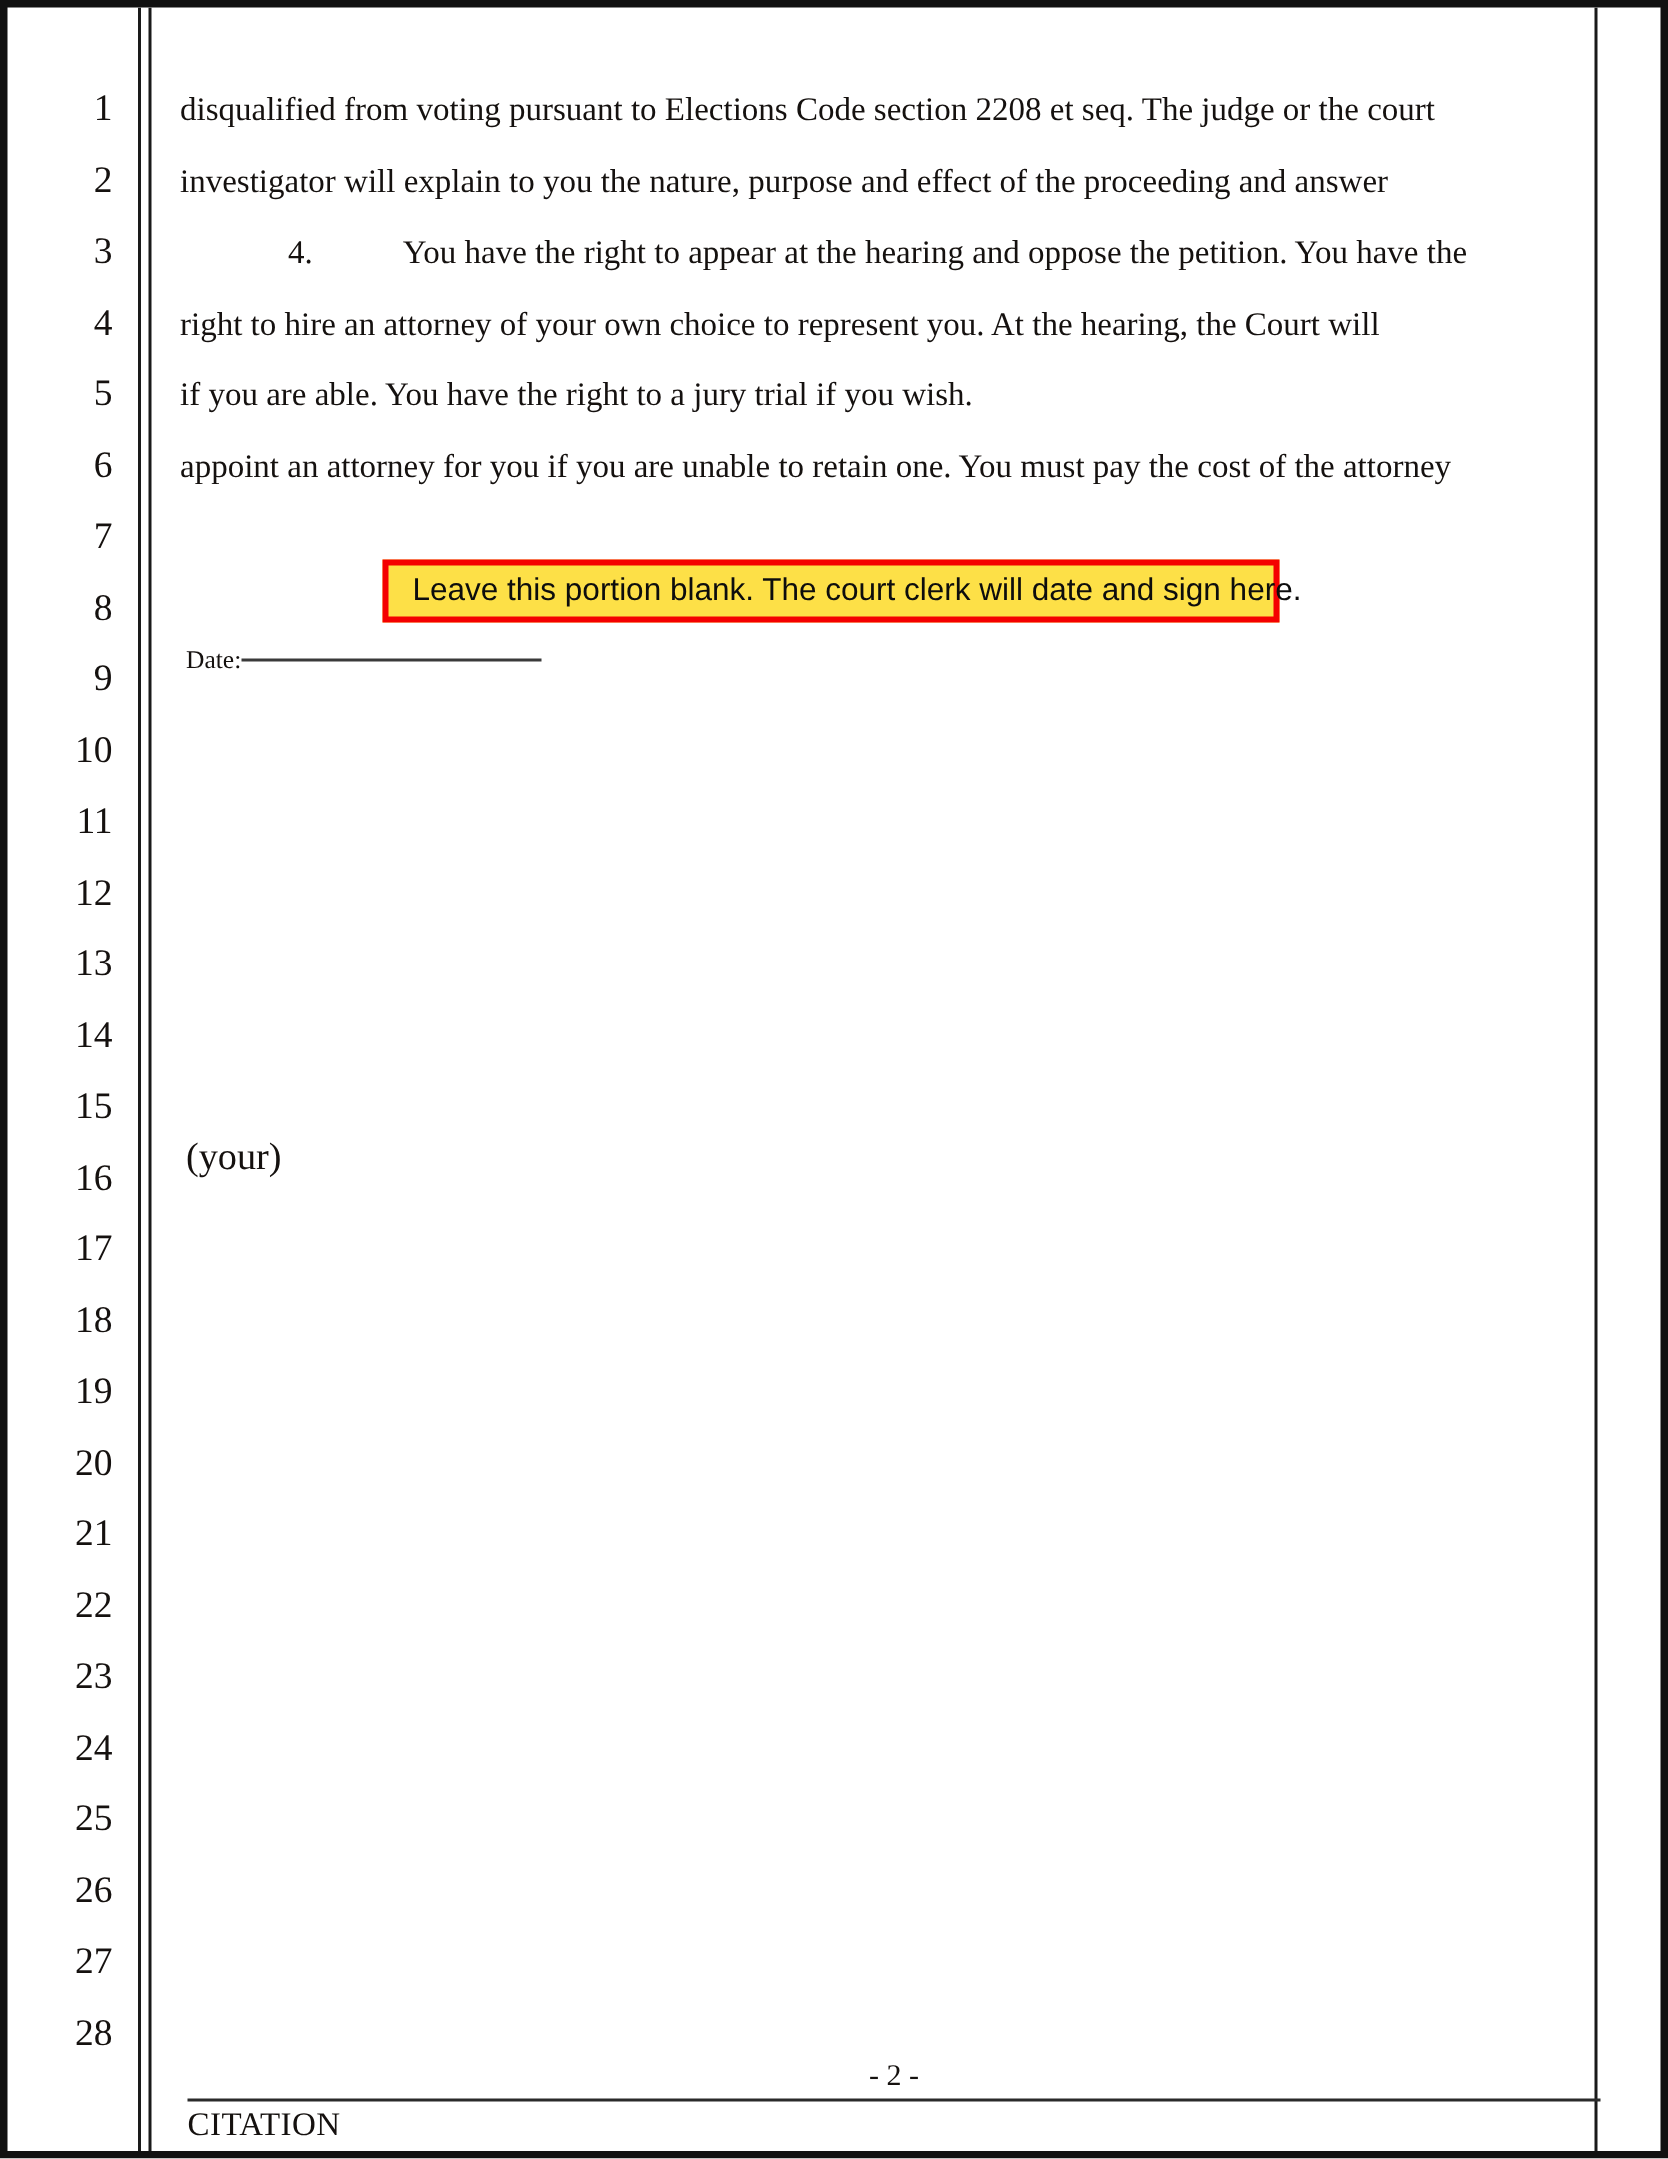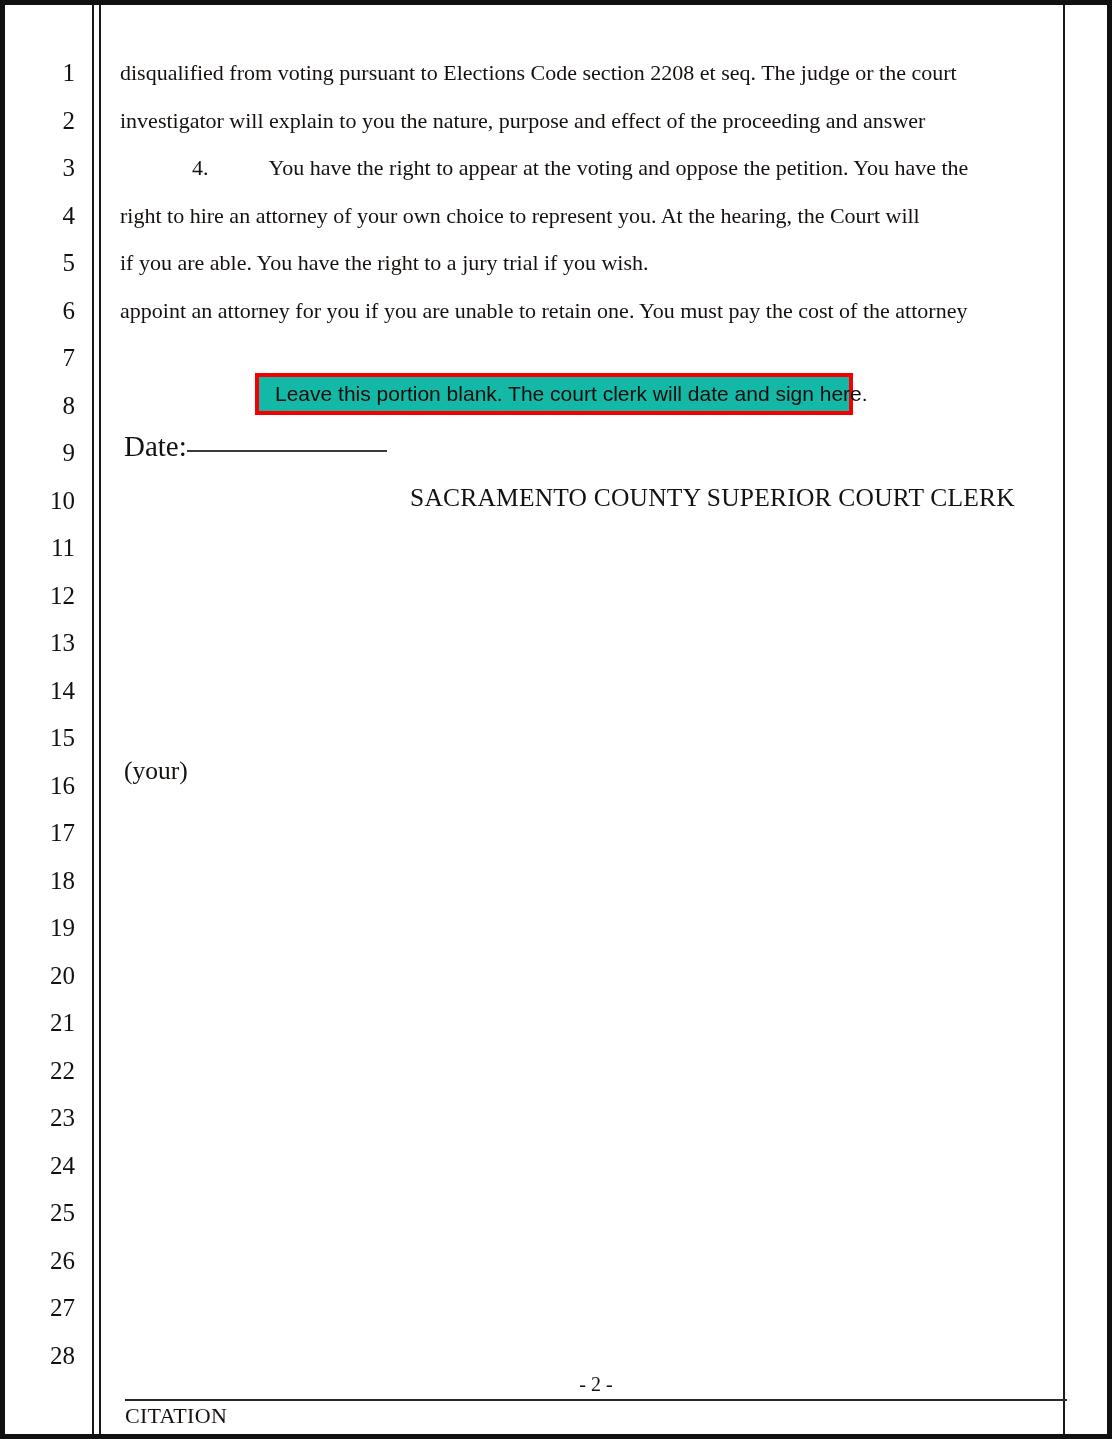--- a/index.html
+++ b/index.html
@@ -81,39 +81,39 @@
   }
 
   
   .callout {
     position: absolute;
     left: 250px;
     top: 368px;
     width: 598px;
     height: 42px;
     border: 4px solid #f40000;
-    background: #14b8a6;
+    background: #fde047;
     box-sizing: border-box;
     display: flex;
     align-items: center;
     padding-left: 16px;
   }
   .callout-text {
     font-family: "Liberation Sans", "DejaVu Sans", sans-serif;
     font-size: 21px;
     color: #0d0d0d;
     white-space: nowrap;
   }
 
   
   .date-line {
     position: absolute;
     left: 119px;
     top: 425px;
-    font-size: 29px;
+    font-size: 17px;
     color: #15110f;
     white-space: nowrap;
   }
   .blank-rule {
     display: inline-block;
     border-bottom: 2px solid #3a3a3a;
     vertical-align: 4px;
   }
   .blank-date { width: 200px; }
   .blank-by   { width: 455px; }
@@ -208,33 +208,32 @@
     <div class="line-num">25</div>
     <div class="line-num">26</div>
     <div class="line-num">27</div>
     <div class="line-num">28</div>
   </div>
 
   <div class="body-col">
     <div class="tline">disqualified from voting pursuant to Elections Code section 2208 et seq. The judge or the court</div>
     <div class="tline">investigator will explain to you the nature, purpose and effect of the proceeding and answer</div>
 
-    <div class="tline"><span class="indent-para"></span><span>4.</span><span class="indent-tab"></span><span>You have the right to appear at the voting and oppose the petition. You have the</span></div>
+    <div class="tline"><span class="indent-para"></span><span>4.</span><span class="indent-tab"></span><span>You have the right to appear at the hearing and oppose the petition. You have the</span></div>
     <div class="tline">right to hire an attorney of your own choice to represent you. At the hearing, the Court will</div>
     <div class="tline">if you are able. You have the right to a jury trial if you wish.</div>
     <div class="tline">appoint an attorney for you if you are unable to retain one. You must pay the cost of the attorney</div>
   </div>
 
   <div class="callout">
     <span class="callout-text">Leave this portion blank. The court clerk will date and sign here.</span>
   </div>
 
   <div class="date-line"><span>Date:</span><span class="blank-rule blank-date"></span></div>
 
-  <div class="clerk-name">SACRAMENTO COUNTY SUPERIOR COURT CLERK</div>
 
 
   <div class="seal-text">(your)</div>
 
   <div class="footer-pagenum">- 2 -</div>
   <div class="footer-rule"></div>
   <div class="footer-title">CITATION</div>
 
 </div>
 

